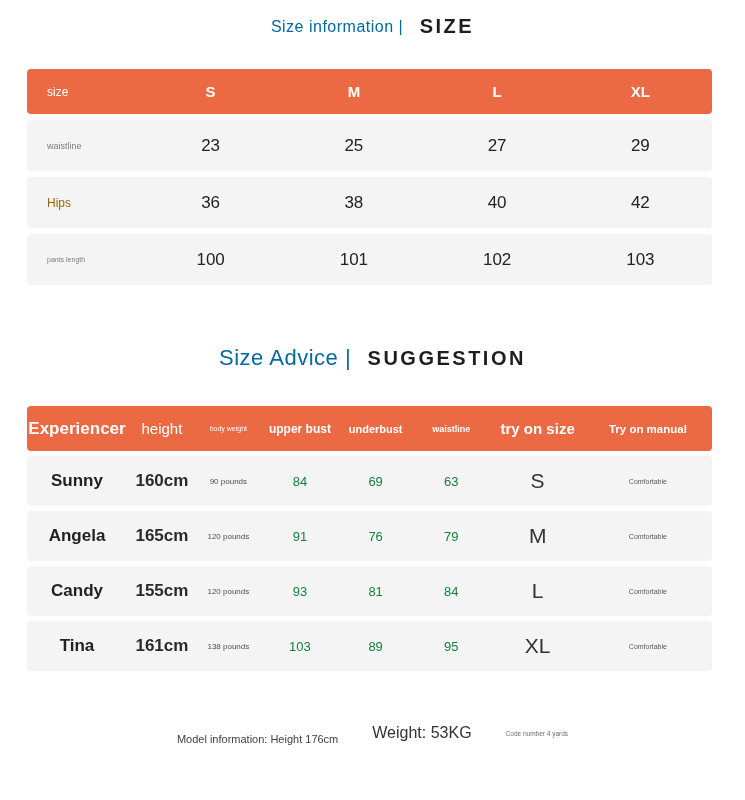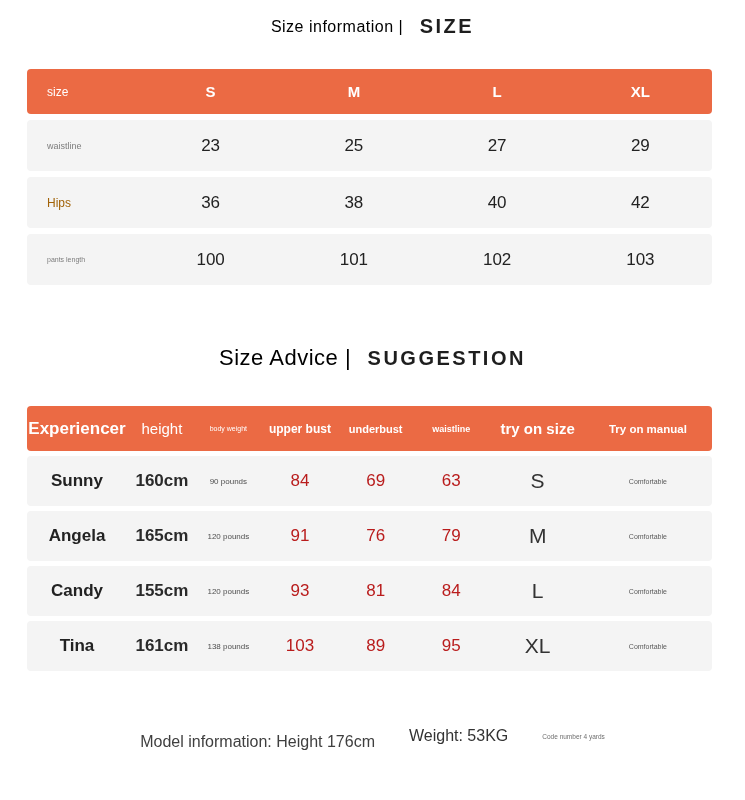--- a/index.html
+++ b/index.html
@@ -7,21 +7,21 @@
   .page {
     width:745px; height:800px; background:#ffffff;
     font-family:"Liberation Sans", sans-serif;
     overflow:hidden; position:relative;
   }
 
   
   .sec-title { text-align:center; }
   .sec-title-1 { padding-top:15px; }
   .sec-title-2 { margin-top:36px; }
-  .title-left { font-size:16px; color:#000000; letter-spacing:0.5px; vertical-align:middle; }
+  .title-left { font-size:16px; color:#0369a1; letter-spacing:0.5px; vertical-align:middle; }
   .sec-title-2 .title-left { font-size:22px; }
   .title-right { font-size:20px; font-weight:bold; color:#1e1e1e; letter-spacing:2.5px; margin-left:12px; vertical-align:middle; }
 
   
   .tbl { margin:0 27px 0 27px; width:685px; }
   .tbl-head {
     display:flex; align-items:center; height:45px;
     background:#EB6A44; border-radius:4px; color:#ffffff;
   }
   .tbl-row {
@@ -57,27 +57,27 @@
   .t2 .tbl-head .c3 { font-size:7px; }
   .t2 .tbl-head .c4 { font-size:12px; font-weight:bold; }
   .t2 .tbl-head .c5 { font-size:11px; font-weight:bold; }
   .t2 .tbl-head .c6 { font-size:9px;  font-weight:bold; }
   .t2 .tbl-head .c7 { font-size:15px; font-weight:bold; }
   .t2 .tbl-head .c8 { font-size:11.5px; font-weight:bold; }
   .t2 .tbl-row { height:50px; margin-top:5px; }
   .t2 .tbl-row .c1 { font-size:17px; font-weight:bold; color:#222222; }
   .t2 .tbl-row .c2 { font-size:17px; font-weight:600; color:#2a2a2a; }
   .t2 .tbl-row .c3 { font-size:8px;  color:#4f4f4f; }
-  .t2 .tbl-row .c4, .t2 .tbl-row .c5, .t2 .tbl-row .c6 { font-size:17px; color:#b91c1c; }
+  .t2 .tbl-row .c4, .t2 .tbl-row .c5, .t2 .tbl-row .c6 { font-size:13px; color:#15803d; }
   .t2 .tbl-row .c7 { font-size:21px; color:#333333; }
   .t2 .tbl-row .c8 { font-size:7px;  color:#5a5a5a; }
 
   
   .footer { margin-top:50px; display:flex; justify-content:center; align-items:center; gap:34px; }
-  .f-model  { font-size:16px; color:#3f3f3f;margin-top:12px; }
+  .f-model  { font-size:11px; color:#3f3f3f;margin-top:12px; }
   .f-weight { font-size:16px; color:#333333; }
   .f-code   { font-size:6.5px; color:#6e6e6e; }
 </style>
 </head>
 <body>
 
 <div class="page">
 
   <div class="sec-title sec-title-1">
     <span class="title-left">Size information |</span>

